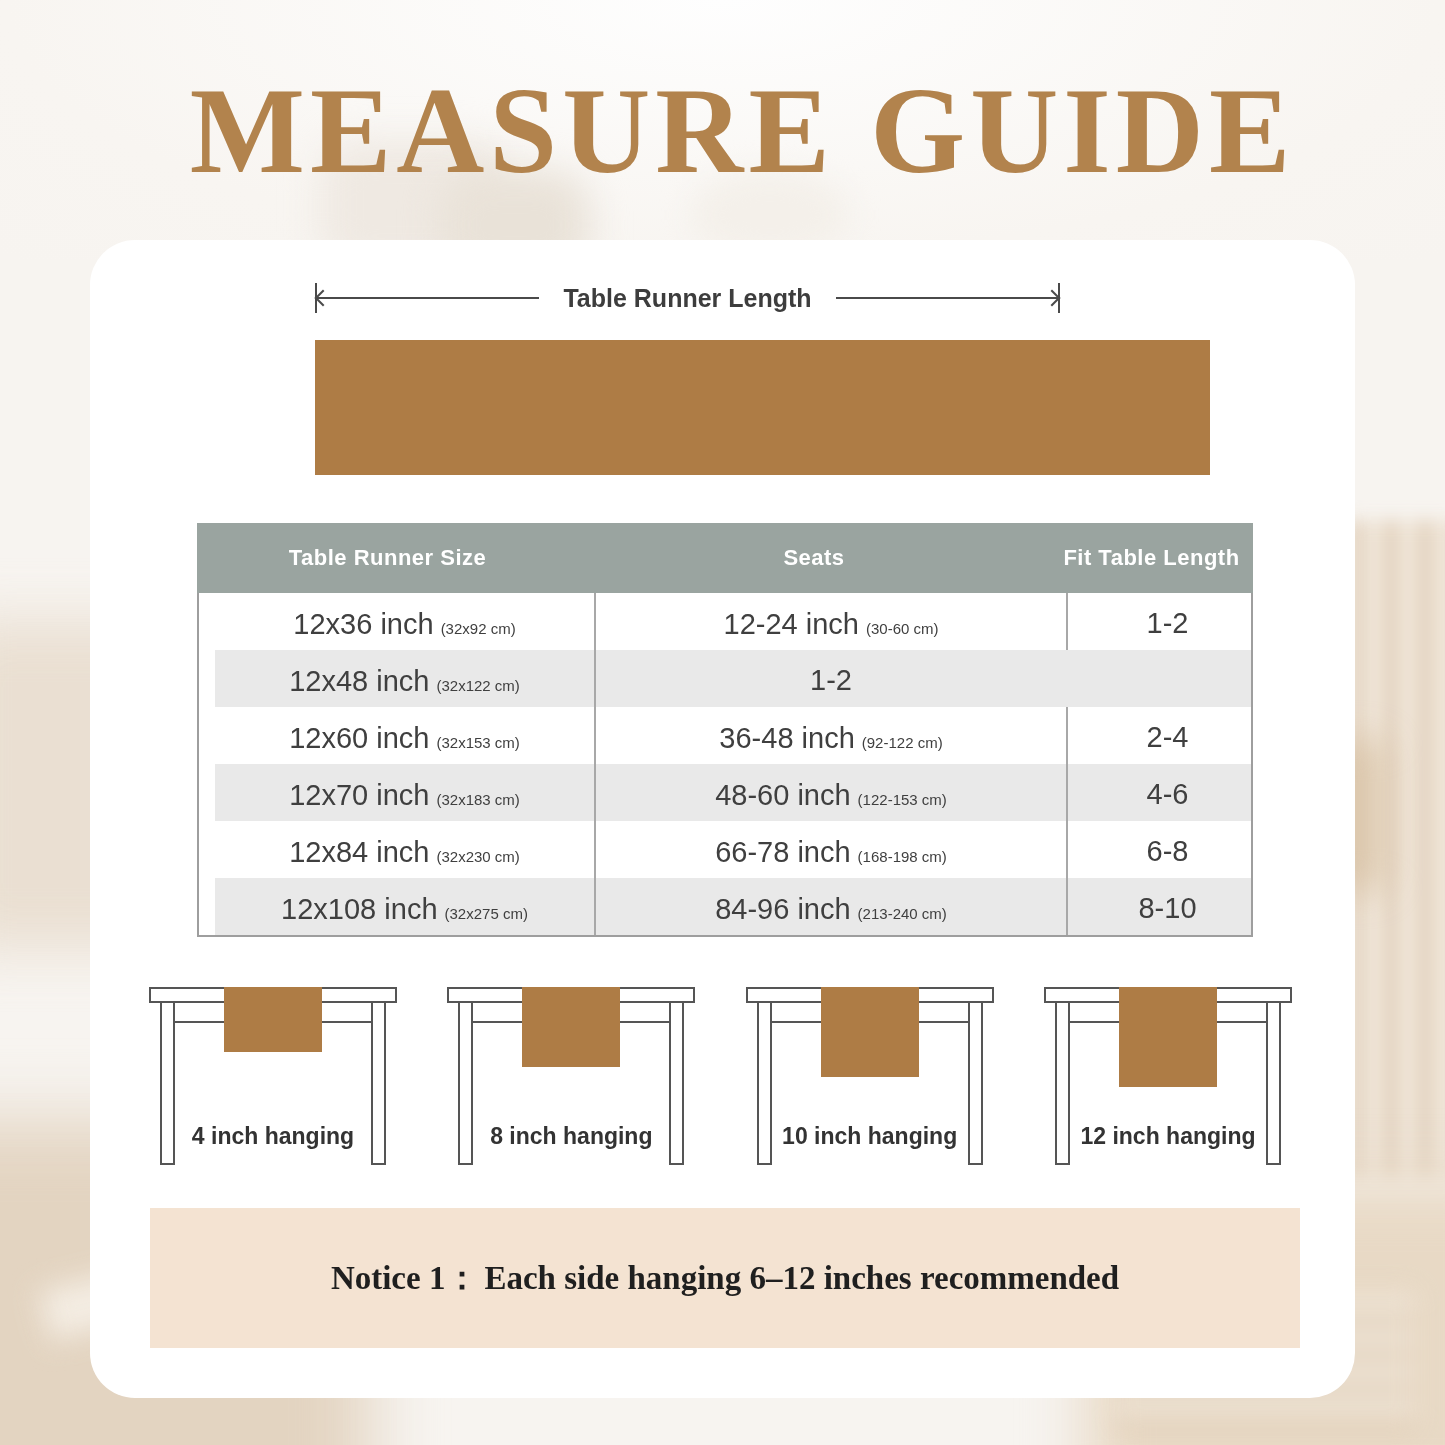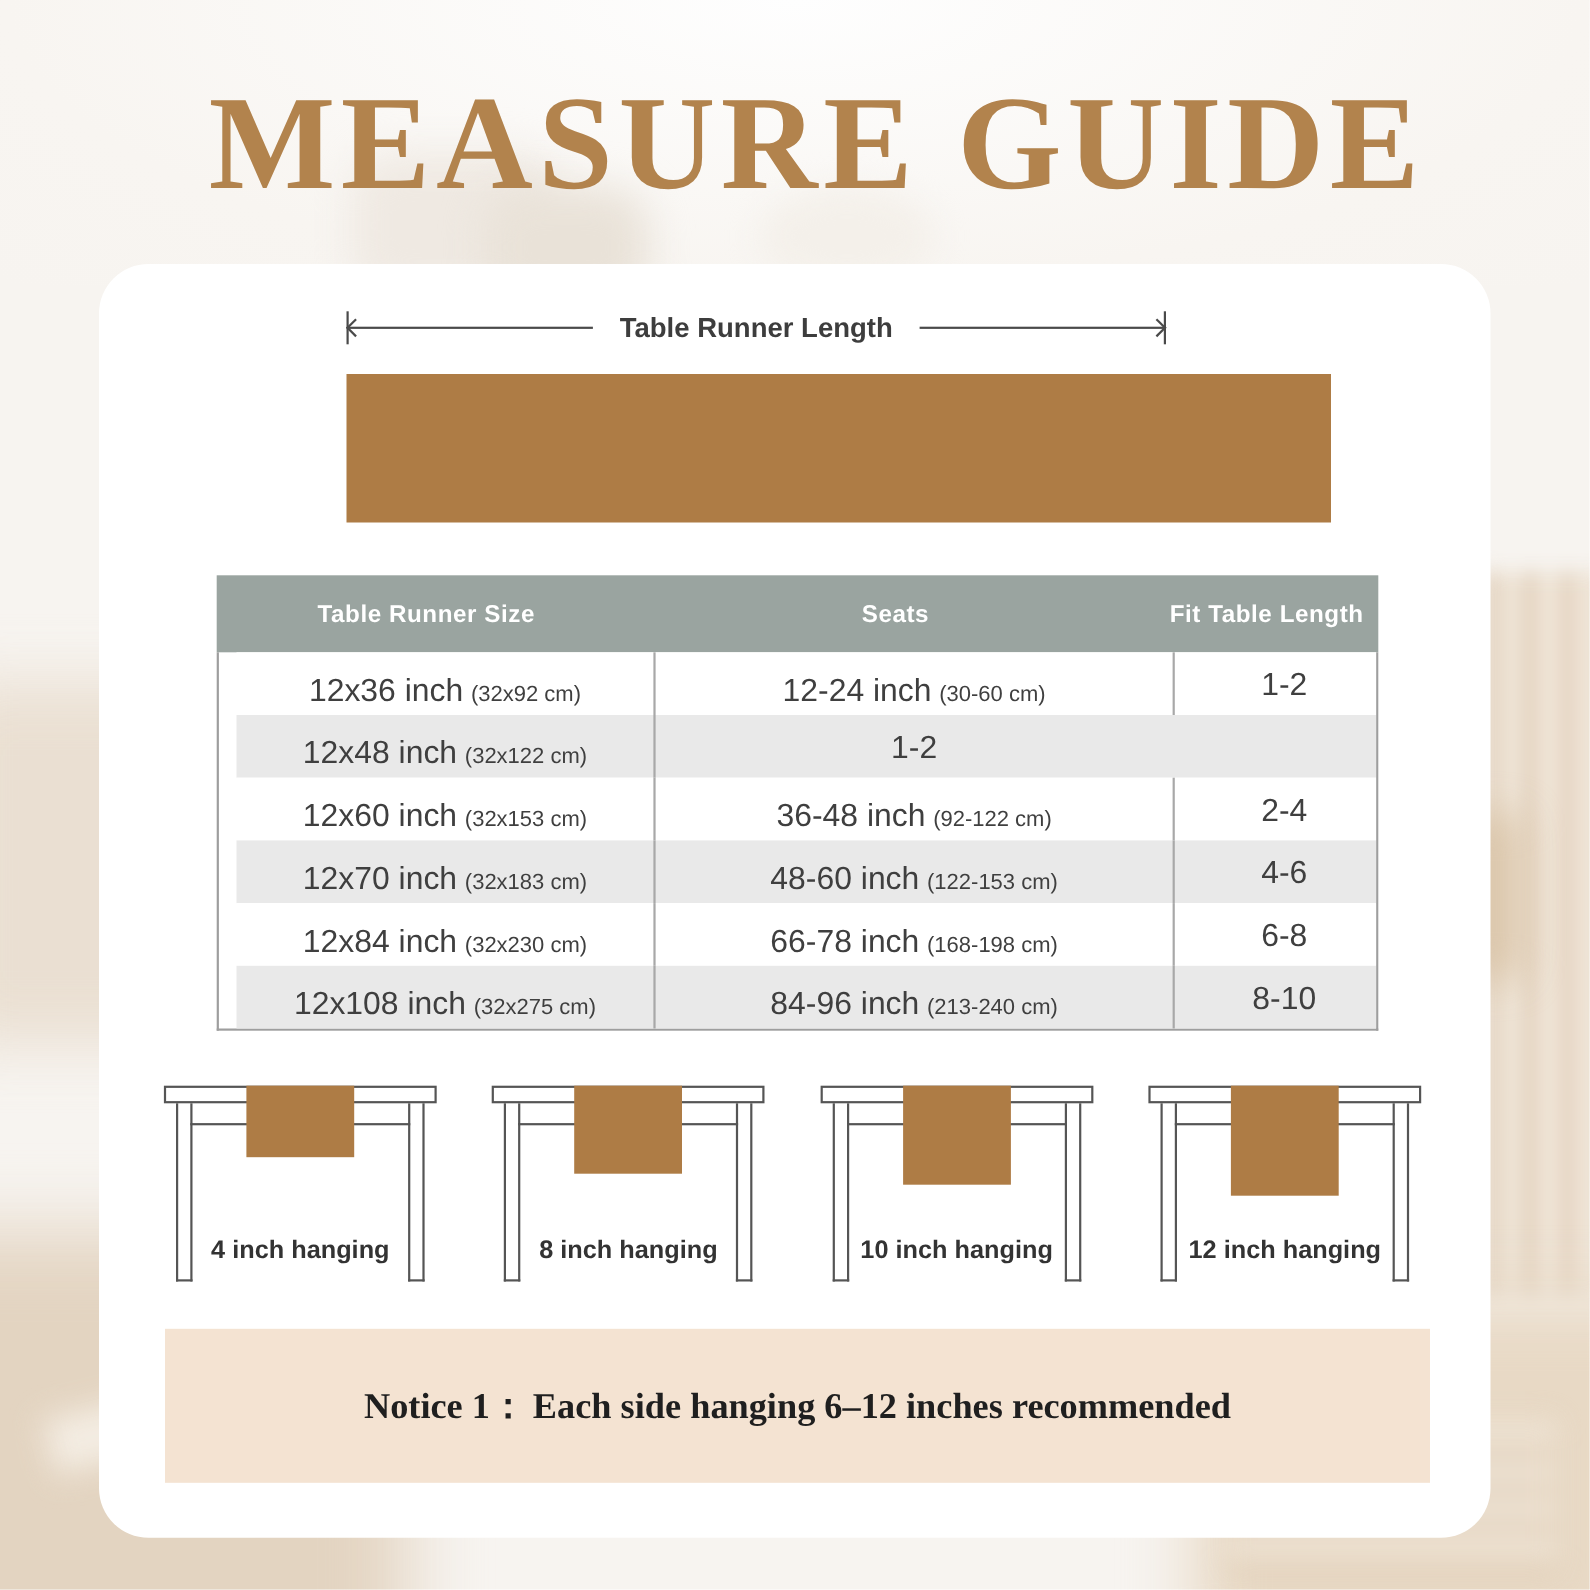--- a/index.html
+++ b/index.html
@@ -96,21 +96,21 @@
   .st-row {
     display:grid; grid-template-columns:379px 472px 201px;
     height:57px; background:#ffffff;
   }
   .st-row.alt { background:#e9e9e9; }
   .st-row .cell {
     display:flex; align-items:baseline; justify-content:center;
     padding-top:14px;
     font-size:29px; color:#3f3f3f; white-space:nowrap;
   }
-  .st-row .cell .cm { font-size:20px; margin-left:7px;margin-top:13px; }
+  .st-row .cell .cm { font-size:15px; margin-left:7px;margin-top:13px; }
   .st-row .cell.c2, .st-row .cell.c3 { border-left:2px solid #a8a8a8; }
 
   
   .figs {
     position:absolute; left:59px; top:747px; width:1143px; height:178px;
     display:flex; justify-content:space-between;
   }
   .fig { position:relative; width:248px; height:178px; }
   .fig .leg {
     position:absolute; top:14px; bottom:0; width:15px;

